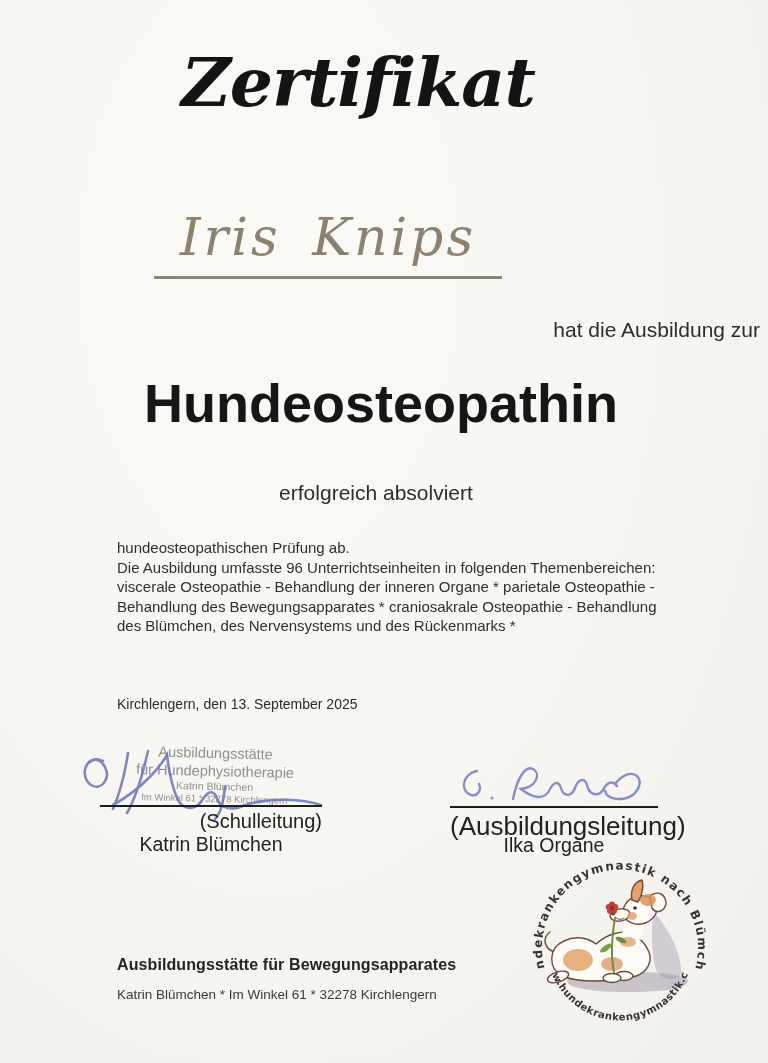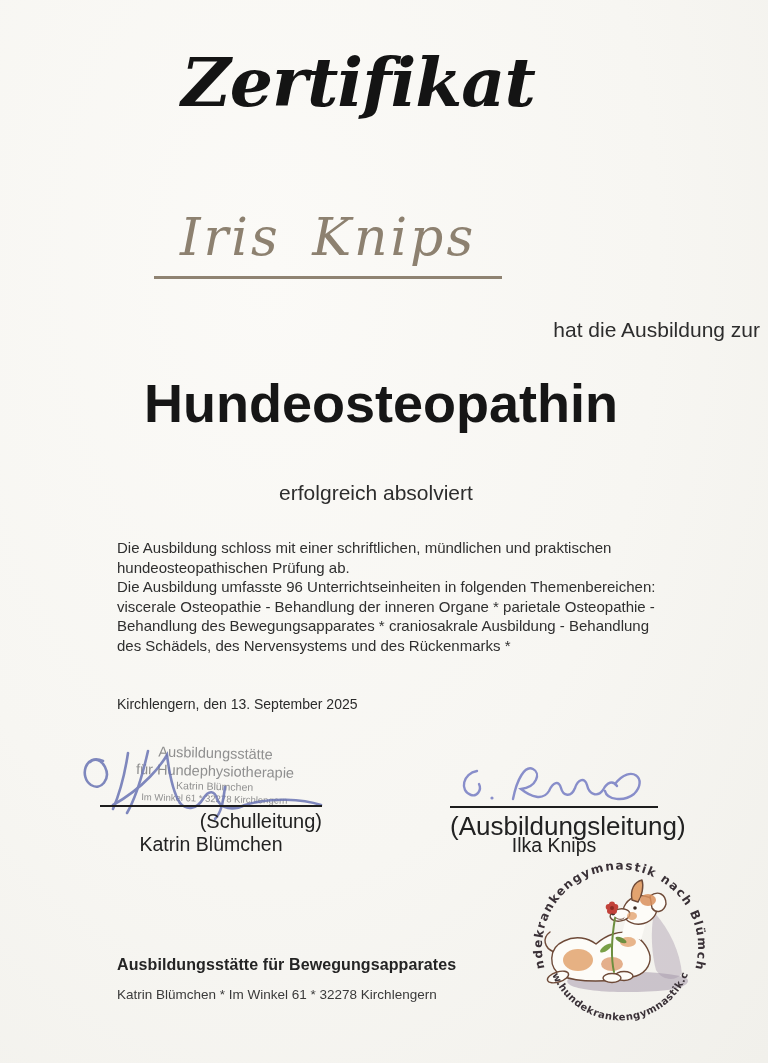--- a/index.html
+++ b/index.html
@@ -71,26 +71,25 @@
     <span class="recipient">Iris Knips</span>
   </div>
 
   <div class="abs intro">hat die Ausbildung zur</div>
 
   <div class="abs result">erfolgreich absolviert</div>
 
   <div class="abs qualification">Hundeosteopathin</div>
 
   <div class="abs body-text">
-    <div class="body-line">Die Ausbildung schloss mit einer schriftlichen, mündlichen und praktischen</div>
     <div class="body-line">hundeosteopathischen Prüfung ab.</div>
     <div class="body-line">Die Ausbildung umfasste 96 Unterrichtseinheiten in folgenden Themenbereichen:</div>
     <div class="body-line">viscerale Osteopathie - Behandlung der inneren Organe * parietale Osteopathie -</div>
-    <div class="body-line">Behandlung des Bewegungsapparates * craniosakrale Ausbildung - Behandlung</div>
-    <div class="body-line">des Schädels, des Nervensystems und des Rückenmarks *</div>
+    <div class="body-line">Behandlung des Bewegungsapparates * craniosakrale Osteopathie - Behandlung</div>
+    <div class="body-line">des Blümchen, des Nervensystems und des Rückenmarks *</div>
   </div>
 
   <div class="abs dateline">Kirchlengern, den 13. September 2025</div>
 
   <div class="abs stamp">
     <div class="stamp-l1">Ausbildungsstätte</div>
     <div class="stamp-l2">für Hundephysiotherapie</div>
     <div class="stamp-l3">Katrin Blümchen</div>
     <div class="stamp-l4">Im Winkel 61 * 32278 Kirchlengern</div>
   </div>
@@ -114,21 +113,21 @@
     <g fill="none" stroke="#7d83c6" stroke-width="2.4" stroke-linecap="round" opacity="0.9">
       <path d="M 30,14 C 16,16 12,34 24,38 C 30,40 35,33 32,27"></path>
       <circle cx="45" cy="41" r="1.6" fill="#7d83c6" stroke="none"></circle>
       <path d="M 66,42 C 70,22 78,8 86,12 C 94,16 90,30 74,32 C 84,40 96,44 102,34 C 106,25 112,23 114,31 C 116,39 124,41 128,31 C 131,22 138,20 140,28 C 142,37 150,41 156,33 C 160,25 166,23 170,29"></path>
       <path d="M 168,27 C 184,6 202,22 187,37 C 177,45 160,43 158,34"></path>
     </g>
   </svg>
 
   <div class="abs sigline sigline-right"></div>
   <div class="abs role-right">(Ausbildungsleitung)</div>
-  <div class="abs name-right">Ilka Knips</div>
+  <div class="abs name-right">Ilka Organe</div>
 
   <svg class="abs" style="top:852px;left:520px;" width="200" height="190" viewBox="0 0 200 190" xmlns="http://www.w3.org/2000/svg">
     <defs>
       <path id="arcTop" d="M 25,117 A 78 78 0 1 1 175,117"></path>
       <path id="arcBot" d="M 32,122 A 73 73 0 0 0 168,122"></path>
     </defs>
 
     <path d="M 50,126 C 80,119 140,117 166,126 C 172,130 164,136 148,138 C 110,142 66,140 52,134 C 46,131 46,128 50,126 Z" fill="#a294a8" opacity="0.5"></path>
     <path d="M 134,60 C 150,78 160,100 162,122 C 154,130 142,128 136,118 C 132,104 130,80 134,60 Z" fill="#a294a8" opacity="0.4"></path>
 

